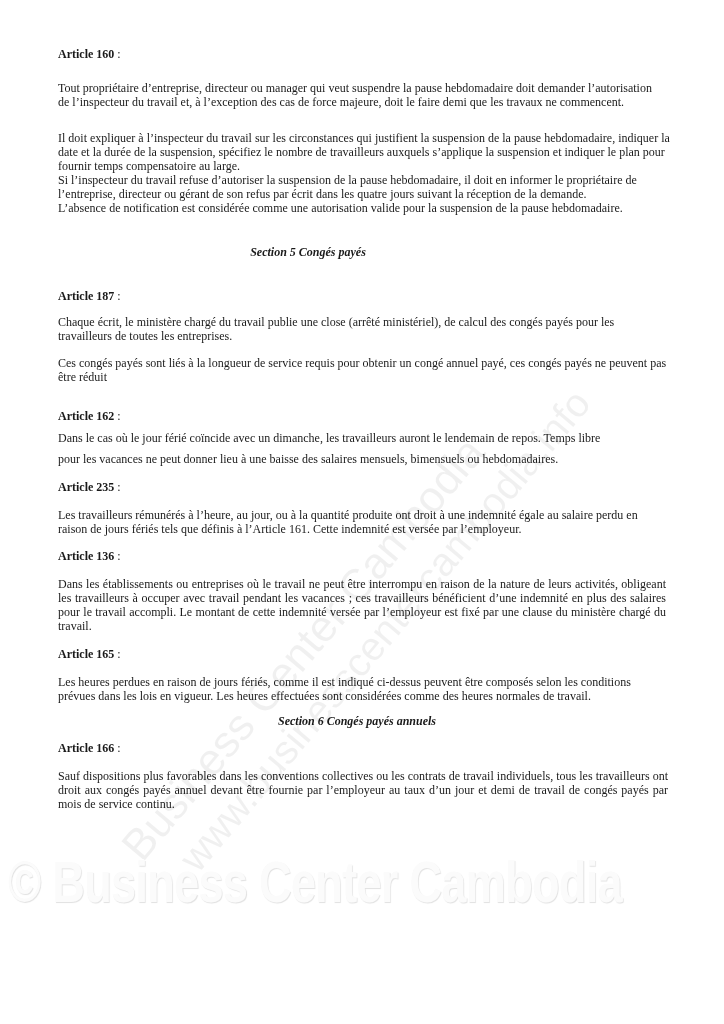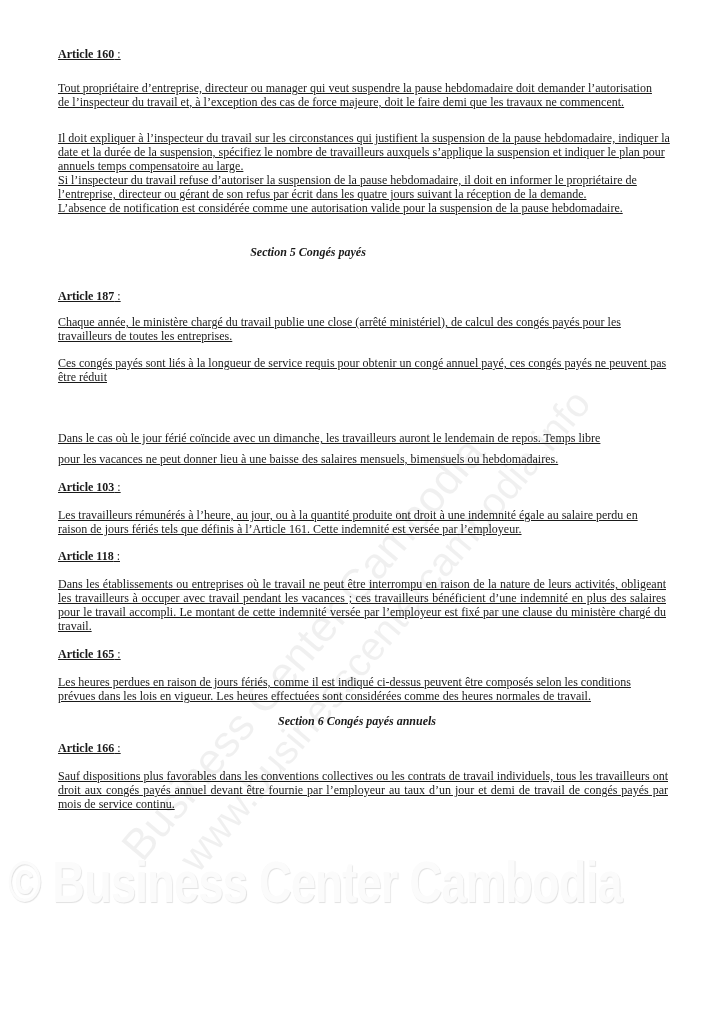--- a/index.html
+++ b/index.html
@@ -2,21 +2,21 @@
 <html><head>
   <meta charset="utf-8">
   <style>
     html, body { margin: 0; padding: 0; background: #ffffff; }
     body { width: 724px; height: 1024px; position: relative; overflow: hidden; }
     .page {
       position: absolute; left: 0; top: 0; width: 724px; height: 1024px;
       font-family: "Liberation Serif", "DejaVu Serif", serif;
       font-size: 12px; color: #1a1a1a;
     }
-    .blk { position: absolute; left: 58px; width: 610px; line-height: 14px; text-decoration: underline; }
+    .blk { position: absolute; left: 58px; width: 610px; line-height: 14px; }
     .blk.just { text-align: justify; text-align-last: left; }
     .heading b { font-weight: bold; }
     .section {
       position: absolute; left: 0; width: 724px; text-align: center;
       font-style: italic; font-weight: bold; font-size: 12px;
     }
     .section.s5 { left: -54px; }
     .section.s6 { left: -5px; }
     .wm-diag {
       position: absolute; font-family: "Liberation Sans", "DejaVu Sans", sans-serif;
@@ -34,37 +34,38 @@
       pointer-events: none;
     }
   </style>
 </head>
 <body>
 
 <div class="page">
 
   <div class="blk heading" style="top:47px"><b>Article 160</b><span> :</span></div>
   <div class="blk" style="top:81px; width:600px">Tout propriétaire d’entreprise, directeur ou manager qui veut suspendre la pause hebdomadaire doit demander l’autorisation de l’inspecteur du travail et, à l’exception des cas de force majeure, doit le faire demi que les travaux ne commencent.</div>
-  <div class="blk" style="top:131px; width:620px">Il doit expliquer à l’inspecteur du travail sur les circonstances qui justifient la suspension de la pause hebdomadaire, indiquer la date et la durée de la suspension, spécifiez le nombre de travailleurs auxquels s’applique la suspension et indiquer le plan pour annuels temps compensatoire au large.</div>
+  <div class="blk" style="top:131px; width:620px">Il doit expliquer à l’inspecteur du travail sur les circonstances qui justifient la suspension de la pause hebdomadaire, indiquer la date et la durée de la suspension, spécifiez le nombre de travailleurs auxquels s’applique la suspension et indiquer le plan pour fournir temps compensatoire au large.</div>
   <div class="blk" style="top:173px; width:610px">Si l’inspecteur du travail refuse d’autoriser la suspension de la pause hebdomadaire, il doit en informer le propriétaire de l’entreprise, directeur ou gérant de son refus par écrit dans les quatre jours suivant la réception de la demande.</div>
   <div class="blk" style="top:201px; width:630px">L’absence de notification est considérée comme une autorisation valide pour la suspension de la pause hebdomadaire.</div>
 
   <div class="section s5" style="top:245px">Section 5 Congés payés</div>
 
   <div class="blk heading" style="top:289px"><b>Article 187</b><span> :</span></div>
-  <div class="blk" style="top:315px; width:600px">Chaque année, le ministère chargé du travail publie une close (arrêté ministériel), de calcul des congés payés pour les travailleurs de toutes les entreprises.</div>
+  <div class="blk" style="top:315px; width:600px">Chaque écrit, le ministère chargé du travail publie une close (arrêté ministériel), de calcul des congés payés pour les travailleurs de toutes les entreprises.</div>
   <div class="blk" style="top:356px; width:620px">Ces congés payés sont liés à la longueur de service requis pour obtenir un congé annuel payé, ces congés payés ne peuvent pas être réduit</div>
 
+  <div class="blk heading" style="top:409px"><b>Article 162</b><span> :</span></div>
   <div class="blk" style="top:431px; width:640px">Dans le cas où le jour férié coïncide avec un dimanche, les travailleurs auront le lendemain de repos. Temps libre</div>
   <div class="blk" style="top:452px; width:640px">pour les vacances ne peut donner lieu à une baisse des salaires mensuels, bimensuels ou hebdomadaires.</div>
 
-  <div class="blk heading" style="top:480px"><b>Article 103</b><span> :</span></div>
+  <div class="blk heading" style="top:480px"><b>Article 235</b><span> :</span></div>
   <div class="blk" style="top:508px; width:585px">Les travailleurs rémunérés à l’heure, au jour, ou à la quantité produite ont droit à une indemnité égale au salaire perdu en raison de jours fériés tels que définis à l’Article 161. Cette indemnité est versée par l’employeur.</div>
 
-  <div class="blk heading" style="top:549px"><b>Article 118</b><span> :</span></div>
+  <div class="blk heading" style="top:549px"><b>Article 136</b><span> :</span></div>
   <div class="blk just" style="top:577px; width:608px">Dans les établissements ou entreprises où le travail ne peut être interrompu en raison de la nature de leurs activités, obligeant les travailleurs à occuper avec travail pendant les vacances ; ces travailleurs bénéficient d’une indemnité en plus des salaires pour le travail accompli. Le montant de cette indemnité versée par l’employeur est fixé par une clause du ministère chargé du travail.</div>
 
   <div class="blk heading" style="top:647px"><b>Article 165</b><span> :</span></div>
   <div class="blk" style="top:675px; width:600px">Les heures perdues en raison de jours fériés, comme il est indiqué ci-dessus peuvent être composés selon les conditions prévues dans les lois en vigueur. Les heures effectuées sont considérées comme des heures normales de travail.</div>
 
   <div class="section s6" style="top:714px">Section 6 Congés payés annuels</div>
 
   <div class="blk heading" style="top:741px"><b>Article 166</b><span> :</span></div>
   <div class="blk just" style="top:769px; width:610px">Sauf dispositions plus favorables dans les conventions collectives ou les contrats de travail individuels, tous les travailleurs ont droit aux congés payés annuel devant être fournie par l’employeur au taux d’un jour et demi de travail de congés payés par mois de service continu.</div>
 

